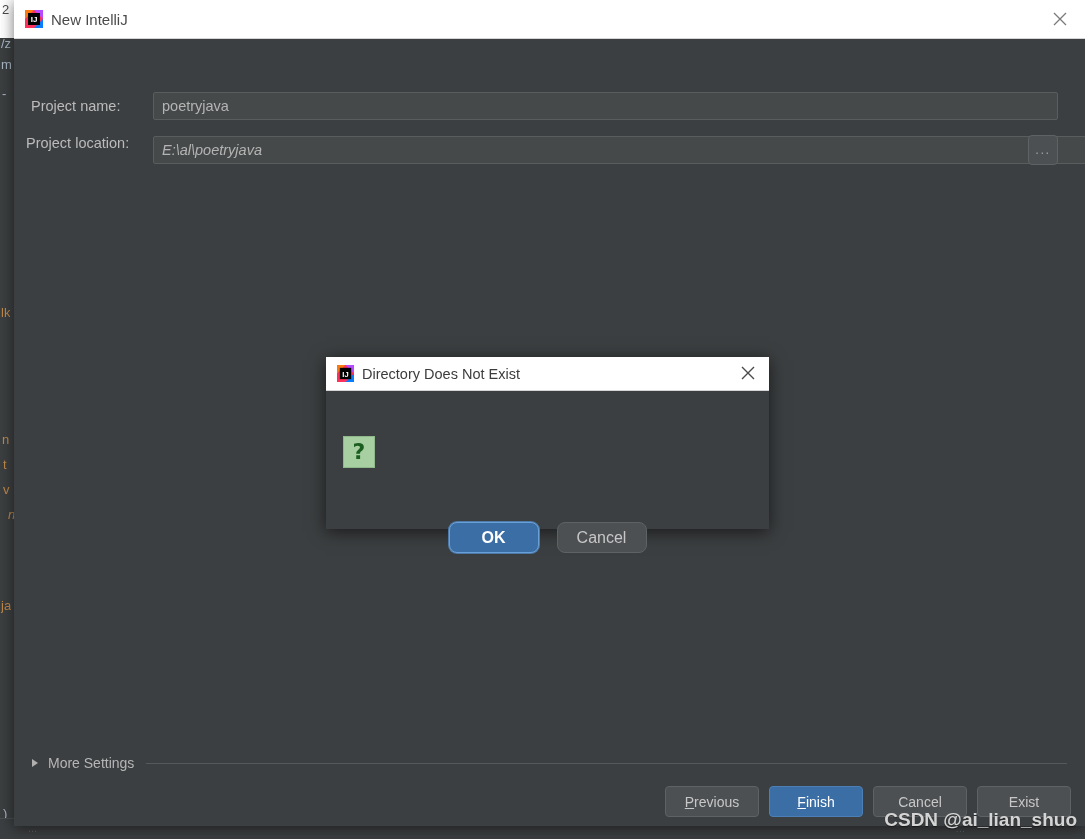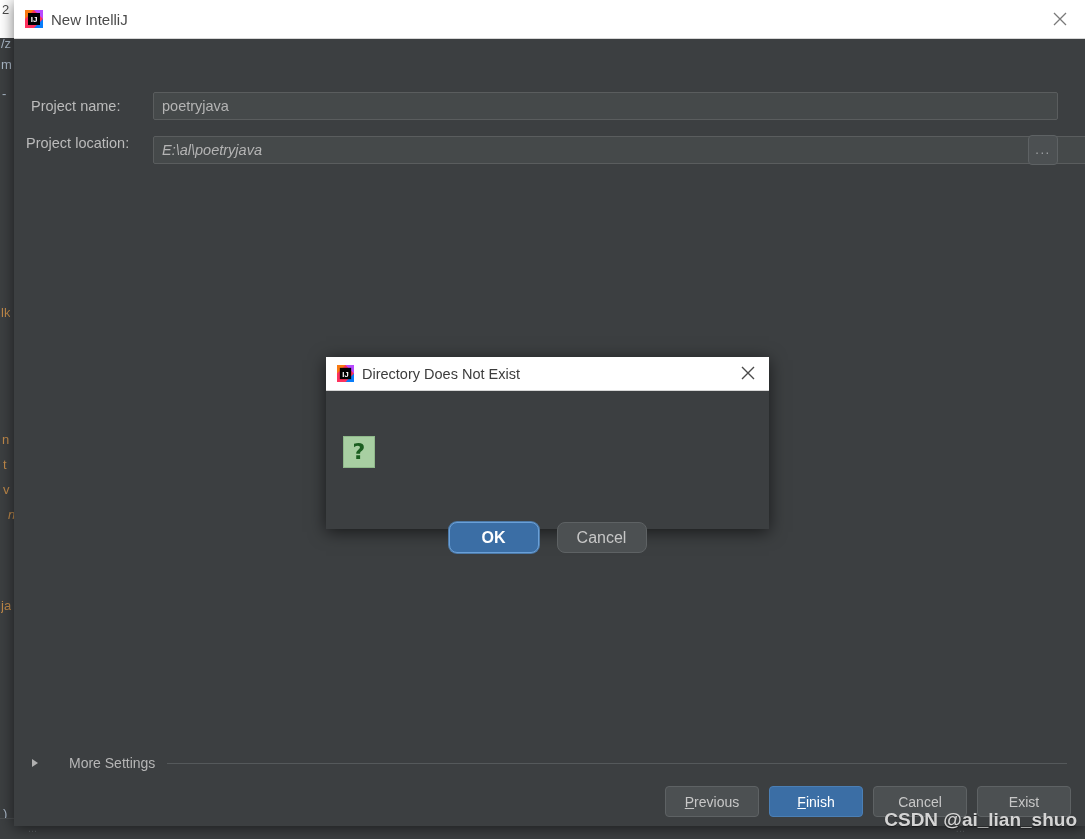--- a/index.html
+++ b/index.html
@@ -142,21 +142,20 @@
     border-top: 4.5px solid transparent;
     border-bottom: 4.5px solid transparent;
     margin-right: 10px;
     flex: 0 0 auto;
   }
   .ms-label {
     font-size: 14px;
     color: #b6b6b6;
     white-space: nowrap;
     flex: 0 0 auto;
-    margin-left: 21px;
   }
   .ms-rule {
     height: 1px;
     background: #55595b;
     flex: 1 1 auto;
     margin-left: 12px;
   }
 
   
   .np-footer {

